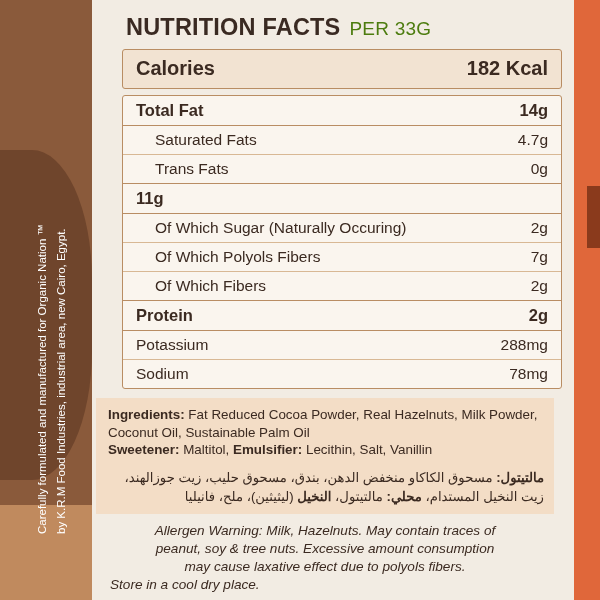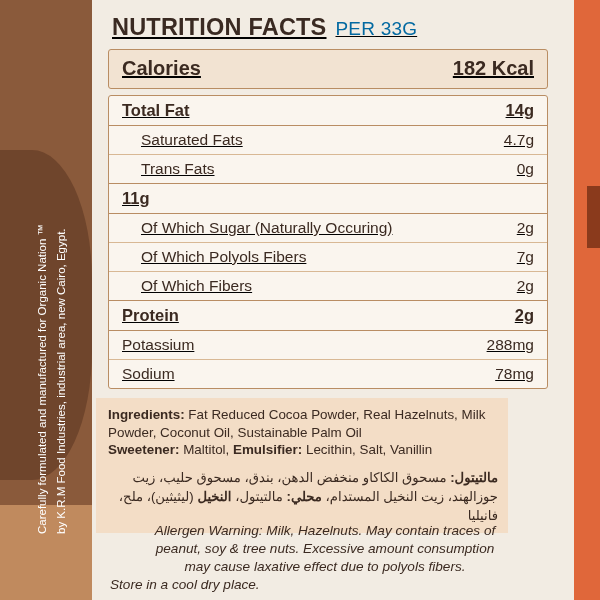--- a/index.html
+++ b/index.html
@@ -73,40 +73,39 @@
     transform: rotate(-90deg);
     white-space: nowrap;
     bottom: 0;
   }
   .side-text .l1 { left: 34px; top: 534px; }
   .side-text .l2 { left: 53px; top: 534px; }
 
   
   .panel {
     position: absolute;
-    left: 108px;
+    left: 122px;
     top: 8px;
     width: 440px;
-    text-decoration: underline;
   }
   .nf-title {
     display: flex;
     align-items: baseline;
     gap: 9px;
     padding: 6px 0 8px 4px;
   }
   .nf-title .main {
     font-size: 23.5px;
     font-weight: bold;
     color: #3a2a22;
     letter-spacing: 0.2px;
   }
   .nf-title .sub {
     font-size: 19px;
-    color: #0369a1;
+    color: #4d7c0f;
     letter-spacing: 0.2px;
   }
 
   .calorie-row {
     display: flex;
     justify-content: space-between;
     align-items: center;
     background: #f2e3d2;
     border: 1.5px solid #b98d63;
     border-radius: 3px;
@@ -144,21 +143,21 @@
   .nrow.bold .name, .nrow.bold .val { font-weight: bold; font-size: 16.5px; }
   .nrow.indent .name { padding-left: 19px; }
   .nrow.thick { border-bottom: 1.5px solid #b98d63; }
   .nrow .val { white-space: nowrap; }
 
   
   .ingredients {
     position: absolute;
     left: 96px;
     top: 398px;
-    width: 412px;
+    width: 458px;
     background: #f3ddc6;
     padding: 8px 10px 8px 12px;
     box-sizing: border-box;
     color: #3b2a21;
     font-size: 13.4px;
     line-height: 17.5px;
   }
   .ingredients b { font-weight: bold; }
   .ing-ar {
     direction: rtl;

